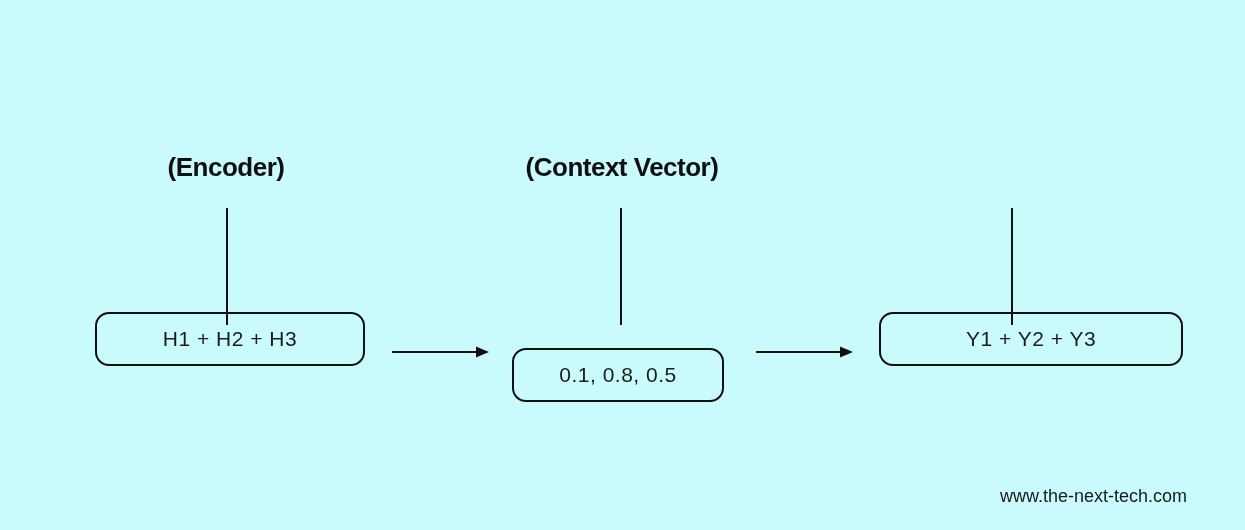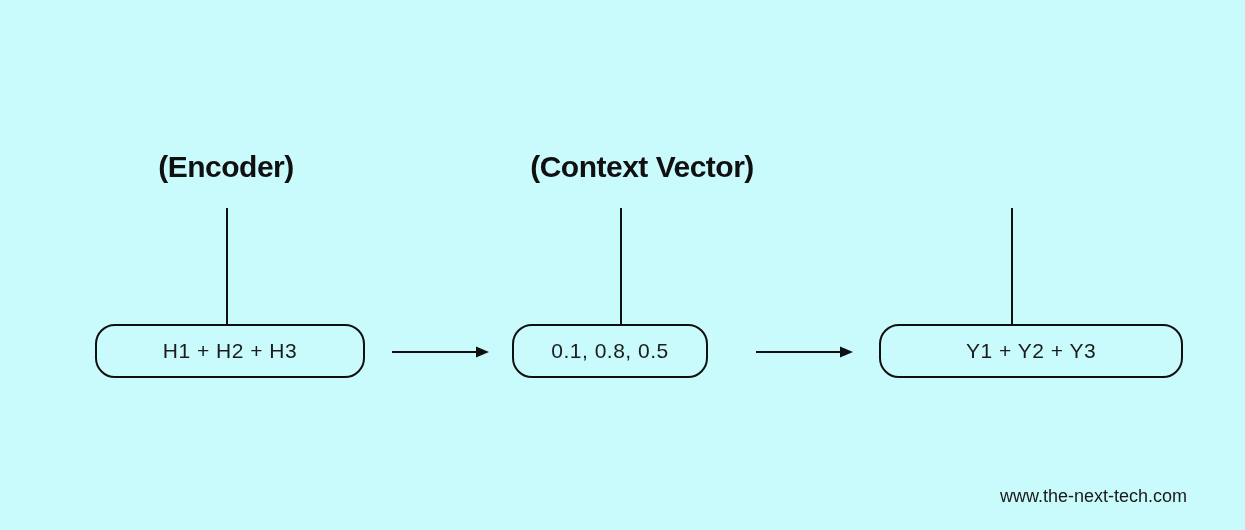--- a/index.html
+++ b/index.html
@@ -14,42 +14,42 @@
     background: #c9fbfd;
     overflow: hidden;
     font-family: "Liberation Sans", sans-serif;
   }
   .node-title {
     position: absolute;
     top: 148px;
     height: 38px;
     line-height: 38px;
     transform: translateX(-50%);
-    font-size: 30px;
+    font-size: 26px;
     font-weight: 800;
     letter-spacing: -0.5px;
     color: #101010;
     white-space: nowrap;
     text-align: left;
   }
   .connector-v {
     position: absolute;
     top: 208px;
     width: 2px;
     height: 117px;
     background: #101010;
     transform: translateX(-50%);
   }
   .node-box {
     position: absolute;
-    top: 324px;
+    top: 312px;
     height: 54px;
     box-sizing: border-box;
     border: 2px solid #101010;
-    border-radius: 20px;
+    border-radius: 14px;
     background: transparent;
     display: flex;
     align-items: center;
     justify-content: center;
   }
   .node-value {
     font-size: 21px;
     color: #1c1c1c;
     letter-spacing: 0.5px;
     white-space: nowrap;
@@ -76,23 +76,23 @@
   <div class="connector-v" style="left:227px;"></div>
   <div class="node-box" style="left:95px; width:270px;">
     <span class="node-value">H1 + H2 + H3</span>
   </div>
 
   <svg class="arrow" style="left:391px;" width="100" height="16" viewBox="0 0 100 16">
     <line x1="1" y1="8" x2="88" y2="8" stroke="#101010" stroke-width="2"></line>
     <polygon points="98,8 85,2.5 85,13.5" fill="#101010"></polygon>
   </svg>
 
-  <div class="node-title" style="left:622px;margin-left:20px;">(Context Vector)</div>
+  <div class="node-title" style="left:622px;">(Context Vector)</div>
   <div class="connector-v" style="left:621px;"></div>
-  <div class="node-box" style="left:512px; width:196px;">
+  <div class="node-box" style="left:512px; width:212px;margin-top:36px;">
     <span class="node-value">0.1, 0.8, 0.5</span>
   </div>
 
   <svg class="arrow" style="left:755px;" width="100" height="16" viewBox="0 0 100 16">
     <line x1="1" y1="8" x2="88" y2="8" stroke="#101010" stroke-width="2"></line>
     <polygon points="98,8 85,2.5 85,13.5" fill="#101010"></polygon>
   </svg>
 
   <div class="connector-v" style="left:1012px;"></div>
   <div class="node-box" style="left:879px; width:304px;">

